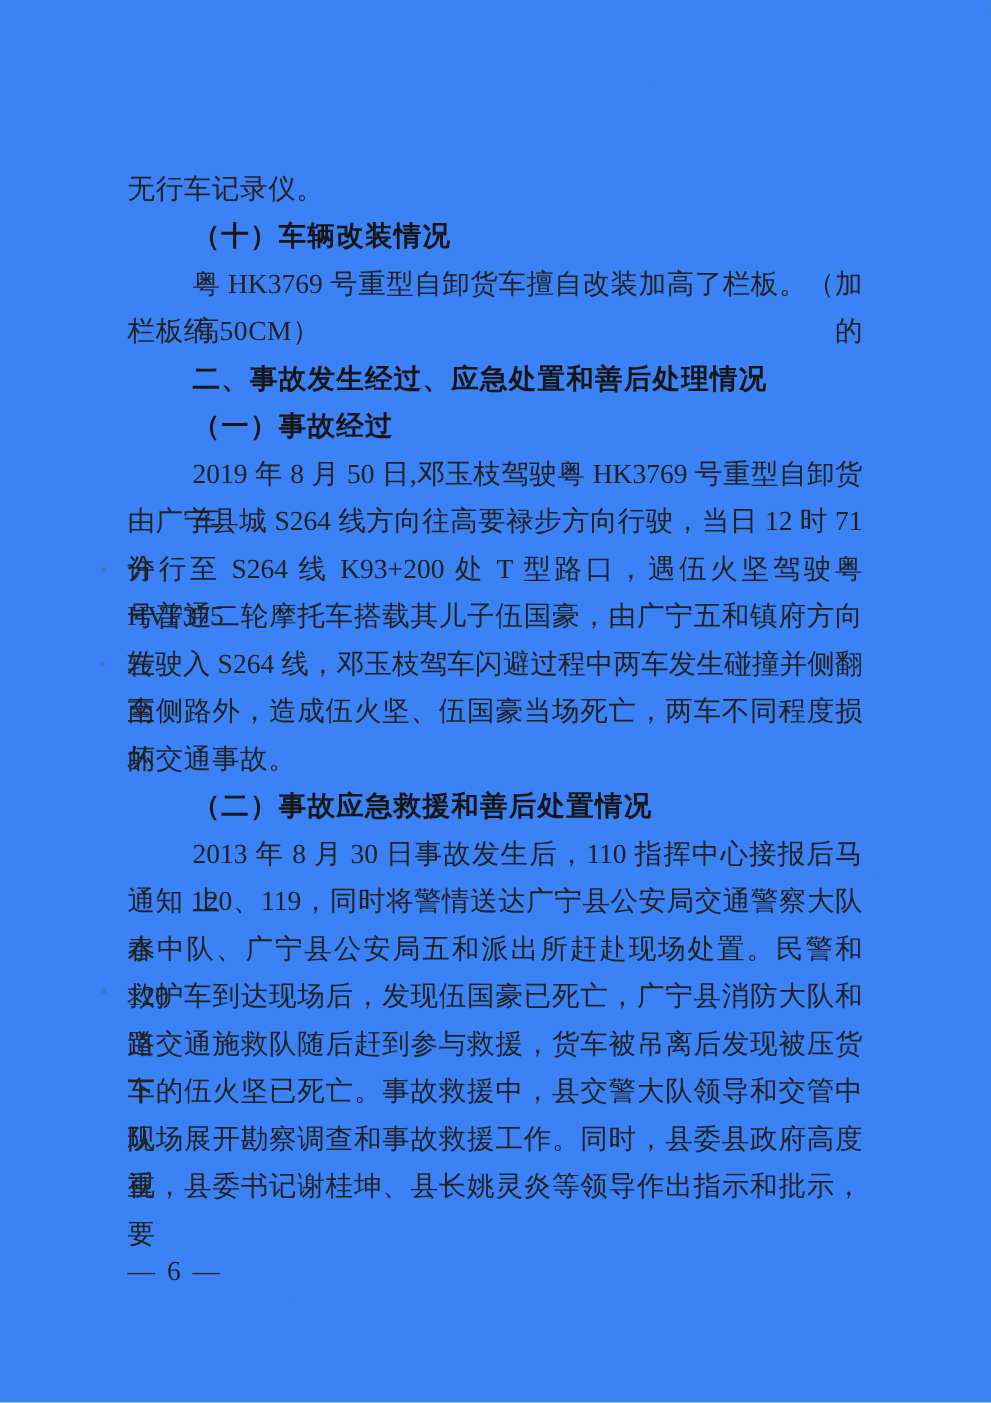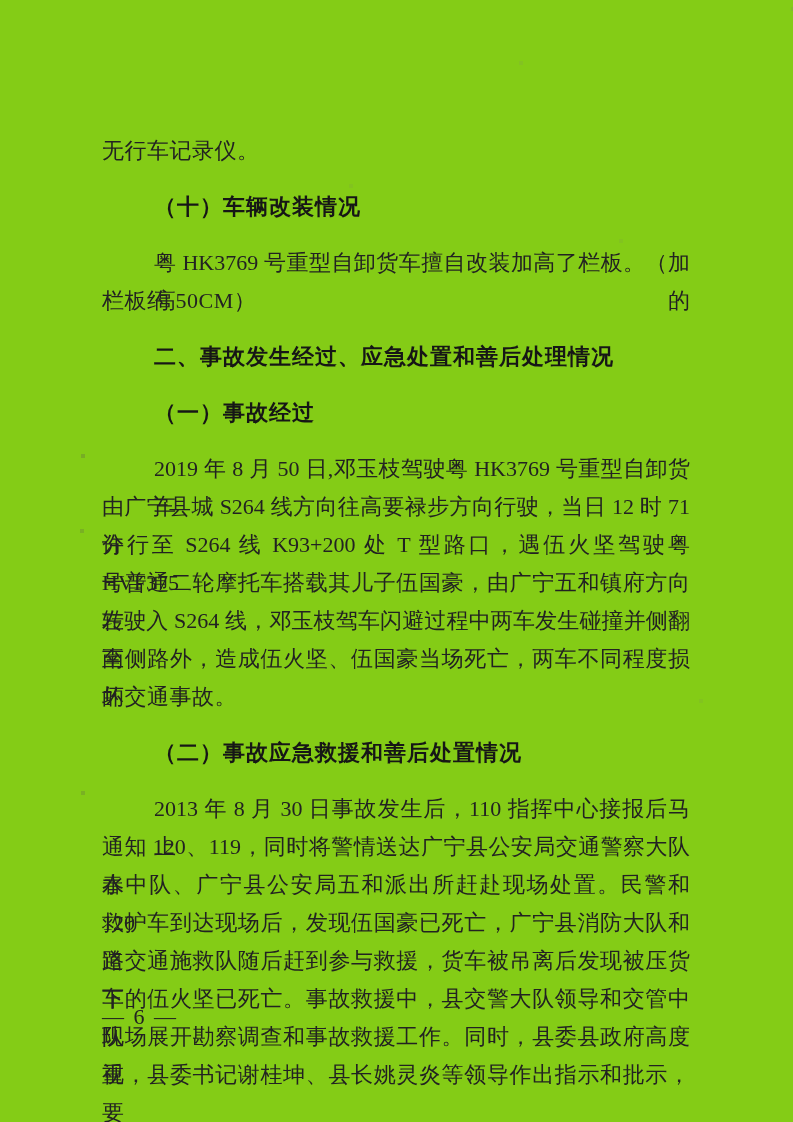--- a/index.html
+++ b/index.html
@@ -5,21 +5,21 @@
   * { margin: 0; padding: 0; box-sizing: border-box; }
   html, body {
     width: 793px;
     background: #fbfbfa;
     font-family: "Liberation Serif", "DejaVu Serif", serif;
   }
   .page {
     position: relative;
     width: 793px;
     height: 1122px;
-    background: #84cc16;
+    background: #3b82f6;
     overflow: hidden;
   }
   
   .page::after {
     content: "";
     position: absolute;
     left: 0; top: 0; width: 2px; height: 2px;
     background: transparent;
     box-shadow:
       520px 62px 0 1px rgba(120,120,120,.12),
@@ -47,21 +47,21 @@
     letter-spacing: 0.5px;
     white-space: nowrap;
     color: #222;
   }
   .line.fill {
     white-space: normal;
     text-align: justify;
     text-align-last: justify;
     letter-spacing: 0;
   }
-  .line.indent { padding-left: 52px; margin-top: 18px; }
+  .line.indent { padding-left: 52px; }
   .line.heading {
     font-family: "Liberation Sans", "DejaVu Sans", sans-serif;
     font-weight: bold;
     color: #161616;
     letter-spacing: 1px;
   }
   .page-number {
     position: absolute;
     left: 102px;
     top: 1002px;

